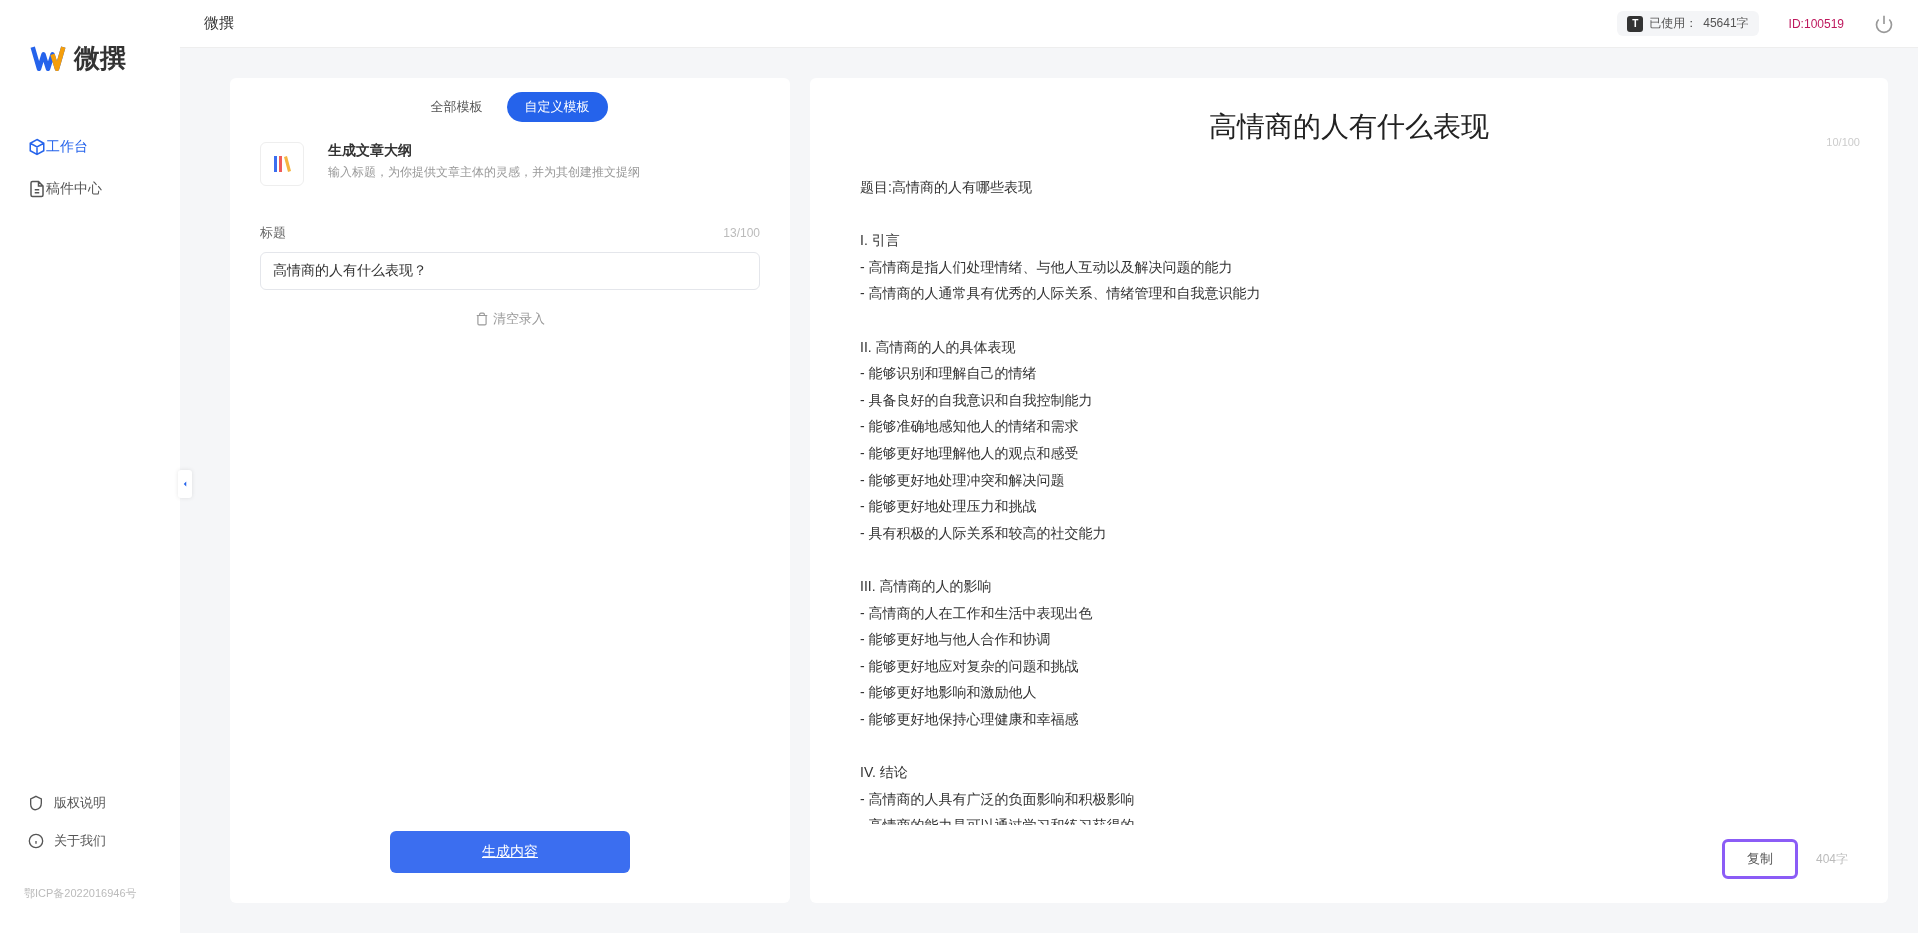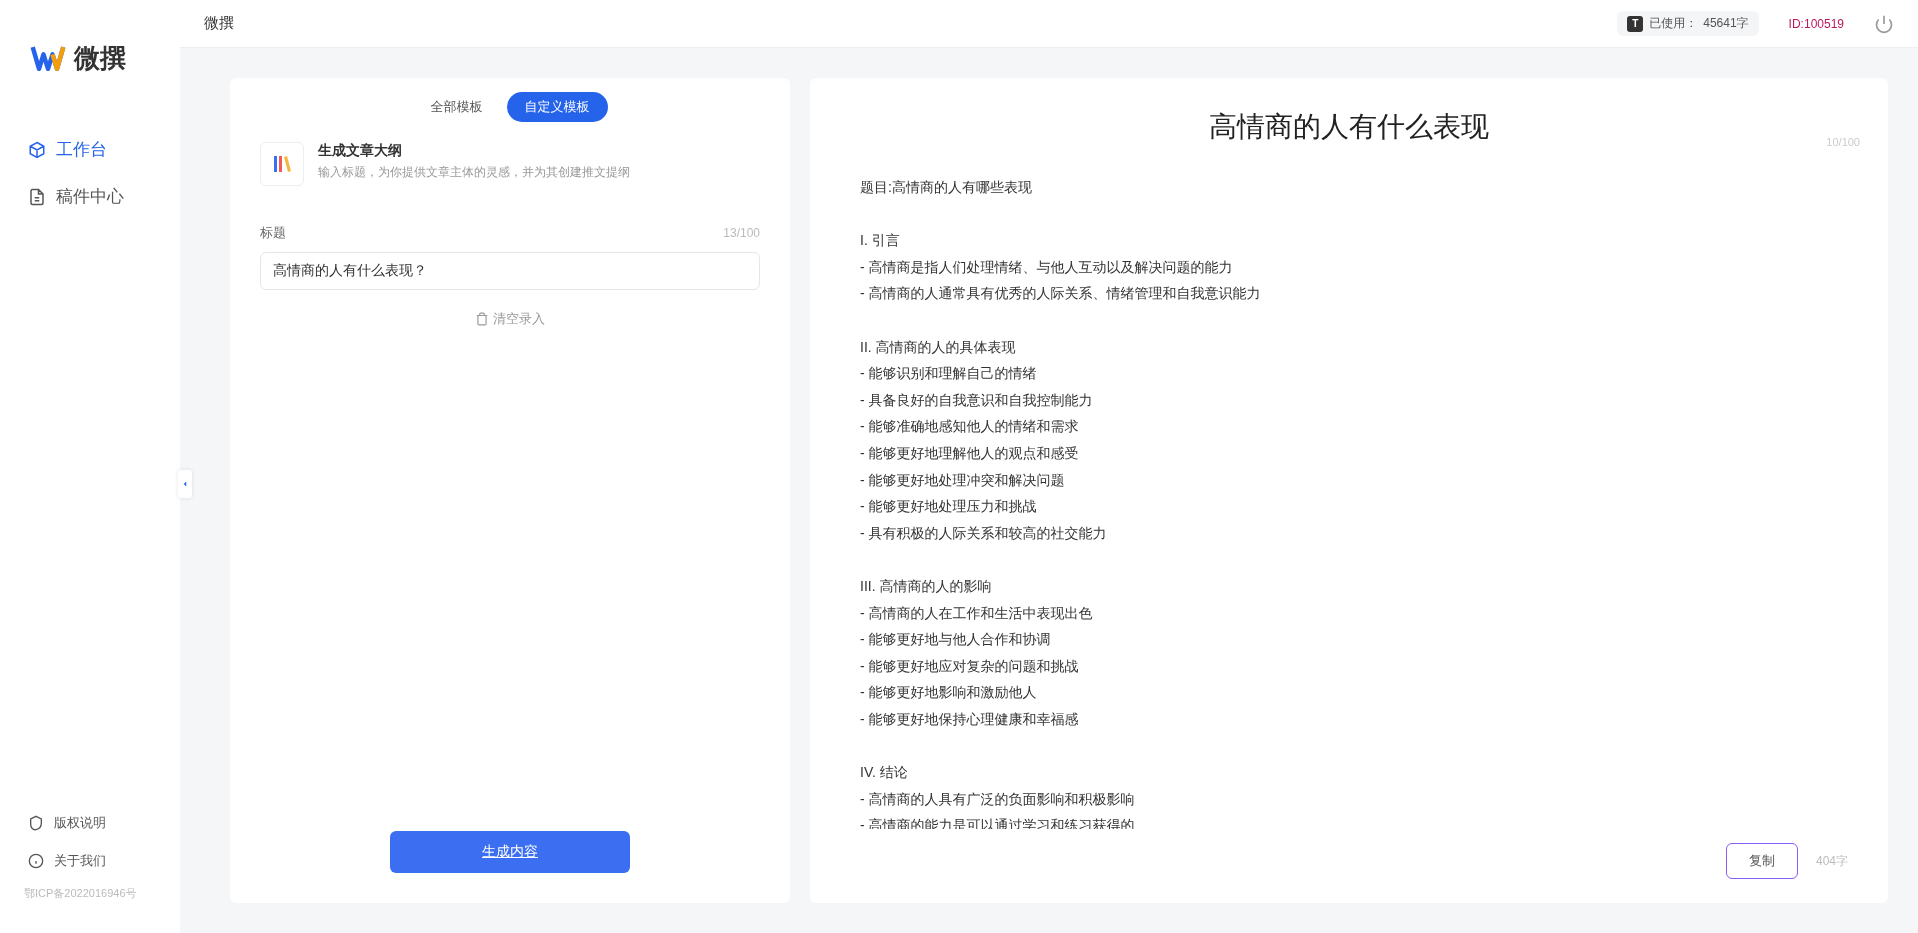--- a/index.html
+++ b/index.html
@@ -3,47 +3,47 @@
 <meta charset="utf-8">
 <style>
 * { margin: 0; padding: 0; box-sizing: border-box; font-family: -apple-system, BlinkMacSystemFont, "Segoe UI", "PingFang SC", "Microsoft YaHei", sans-serif; }
 body { background: #f5f6f8; height: 933px; width: 1918px; overflow: hidden; display: flex; }
 
 .sidebar { width: 180px; background: #fff; height: 100%; display: flex; flex-direction: column; position: relative; }
 .logo-area { padding: 40px 20px 30px 30px; display: flex; align-items: center; gap: 8px; }
 .logo-icon { width: 36px; height: 36px; }
 .logo-text { font-size: 26px; font-weight: 700; color: #333; }
 .nav-list { flex: 1; padding: 20px 0; }
-.nav-item { display: flex; align-items: center; gap: 10px; padding: 12px 28px; cursor: pointer; font-size: 17px; color: #555; }
+.nav-item { display: flex; align-items: center; padding: 12px 28px; cursor: pointer; font-size: 14px; color: #555; }
 .nav-item.active { color: #2563eb; }
 .nav-item svg { width: 18px; height: 18px; }
 .bottom-links { padding: 0 0 20px 0; }
 .bottom-item { display: flex; align-items: center; gap: 10px; padding: 10px 28px; cursor: pointer; font-size: 13px; color: #555; }
-.icp { font-size: 11px; color: #bbb; padding: 6px 24px 12px; }
+.icp { font-size: 11px; color: #bbb; padding: 6px 24px 12px; margin-top: 20px; }
 .collapse-handle { position: absolute; right: -12px; top: 470px; width: 14px; height: 28px; background: #fff; border-radius: 3px; display: flex; align-items: center; justify-content: center; box-shadow: 0 0 4px rgba(0,0,0,.1); cursor: pointer; }
 .collapse-handle svg { width: 10px; height: 10px; color: #2563eb; }
 
 .main { flex: 1; display: flex; flex-direction: column; }
 .topbar { height: 48px; background: #fff; display: flex; align-items: center; padding: 0 24px; border-bottom: 1px solid #eee; }
 .top-title { font-size: 15px; color: #333; flex: 1; }
 .usage-pill { display: flex; align-items: center; gap: 6px; background: #f4f5f7; border-radius: 6px; padding: 4px 10px; font-size: 12px; color: #555; margin-right: 30px; }
 .usage-pill .t-icon { width: 16px; height: 16px; background: #333; color: #fff; border-radius: 3px; display: flex; align-items: center; justify-content: center; font-size: 10px; font-weight: 700; }
 .user-id { font-size: 12px; color: #be185d; margin-right: 30px; }
 .power-btn { width: 20px; height: 20px; color: #999; cursor: pointer; }
 
 .content { flex: 1; display: flex; gap: 20px; padding: 30px 30px 30px 50px; min-height: 0; }
 .panel { background: #fff; border-radius: 6px; display: flex; flex-direction: column; }
 .left-panel { width: 560px; }
 .right-panel { flex: 1; }
 
 .tabs { display: flex; gap: 6px; padding: 14px 18px; justify-content: center; }
 .tab { padding: 6px 18px; border-radius: 20px; font-size: 13px; cursor: pointer; color: #555; }
 .tab.active { background: #2563eb; color: #fff; }
 
-.template-card { display: flex; gap: 14px; padding: 6px 30px 18px; align-items: flex-start; }
+.template-card { display: flex; gap: 24px; padding: 6px 30px 18px; align-items: flex-start; }
 .template-icon { width: 44px; height: 44px; border: 1px solid #eee; border-radius: 6px; display: flex; align-items: center; justify-content: center; font-size: 20px; }
 .template-info .t-title { font-size: 14px; font-weight: 600; color: #333; margin-bottom: 4px; }
 .template-info .t-desc { font-size: 12px; color: #999; }
 
 .form-sec { padding: 20px 30px 0; }
 .field-row { display: flex; justify-content: space-between; align-items: center; margin-bottom: 10px; }
 .field-label { font-size: 13px; color: #666; }
 .field-count { font-size: 12px; color: #bbb; }
 .text-input { width: 100%; border: 1px solid #e4e6eb; border-radius: 6px; padding: 10px 12px; font-size: 14px; outline: none; color: #333; }
 .clear-row { text-align: center; padding: 20px 0; }
@@ -52,21 +52,21 @@
 
 .gen-footer { margin-top: auto; padding: 20px 30px 30px; }
 .gen-btn { width: 240px; margin: 0 auto; display: block; background: #3b6ef0; color: #fff; border: none; border-radius: 6px; padding: 12px 0; font-size: 14px; cursor: pointer; text-decoration: underline; }
 
 .doc-header { position: relative; text-align: center; padding: 30px 40px 8px; }
 .doc-title { font-family: "Songti SC", SimSun, serif; font-size: 28px; color: #222; }
 .title-count { position: absolute; right: 28px; bottom: 6px; font-size: 11px; color: #ccc; text-align: center; }
 .doc-body { flex: 1; padding: 20px 50px; font-size: 14px; color: #333; line-height: 1.9; overflow-y: auto; }
 .doc-body p { white-space: pre-wrap; }
 .doc-footer { display: flex; justify-content: flex-end; align-items: center; gap: 18px; padding: 14px 40px 24px; }
-.copy-btn { border: 1px solid #8b5cf6; background: #fff; border-radius: 6px; padding: 8px 22px; font-size: 13px; color: #555; cursor: pointer; }
+.copy-btn { border: 3px solid #8b5cf6; background: #fff; border-radius: 6px; padding: 8px 22px; font-size: 13px; color: #555; cursor: pointer; }
 .word-count { font-size: 12px; color: #bbb; }
 </style>
 </head>
 <body>
 
 <aside class="sidebar">
   <div class="logo-area">
     <svg class="logo-icon" viewBox="0 0 40 40">
       <path d="M3 8 L10 32 L15 16 L20 32 L25 16 L30 32 L37 8" fill="none" stroke="#2563eb" stroke-width="5" stroke-linejoin="round"></path>
       <path d="M25 16 L30 32 L37 8" fill="none" stroke="#f59e0b" stroke-width="5" stroke-linejoin="round"></path>

